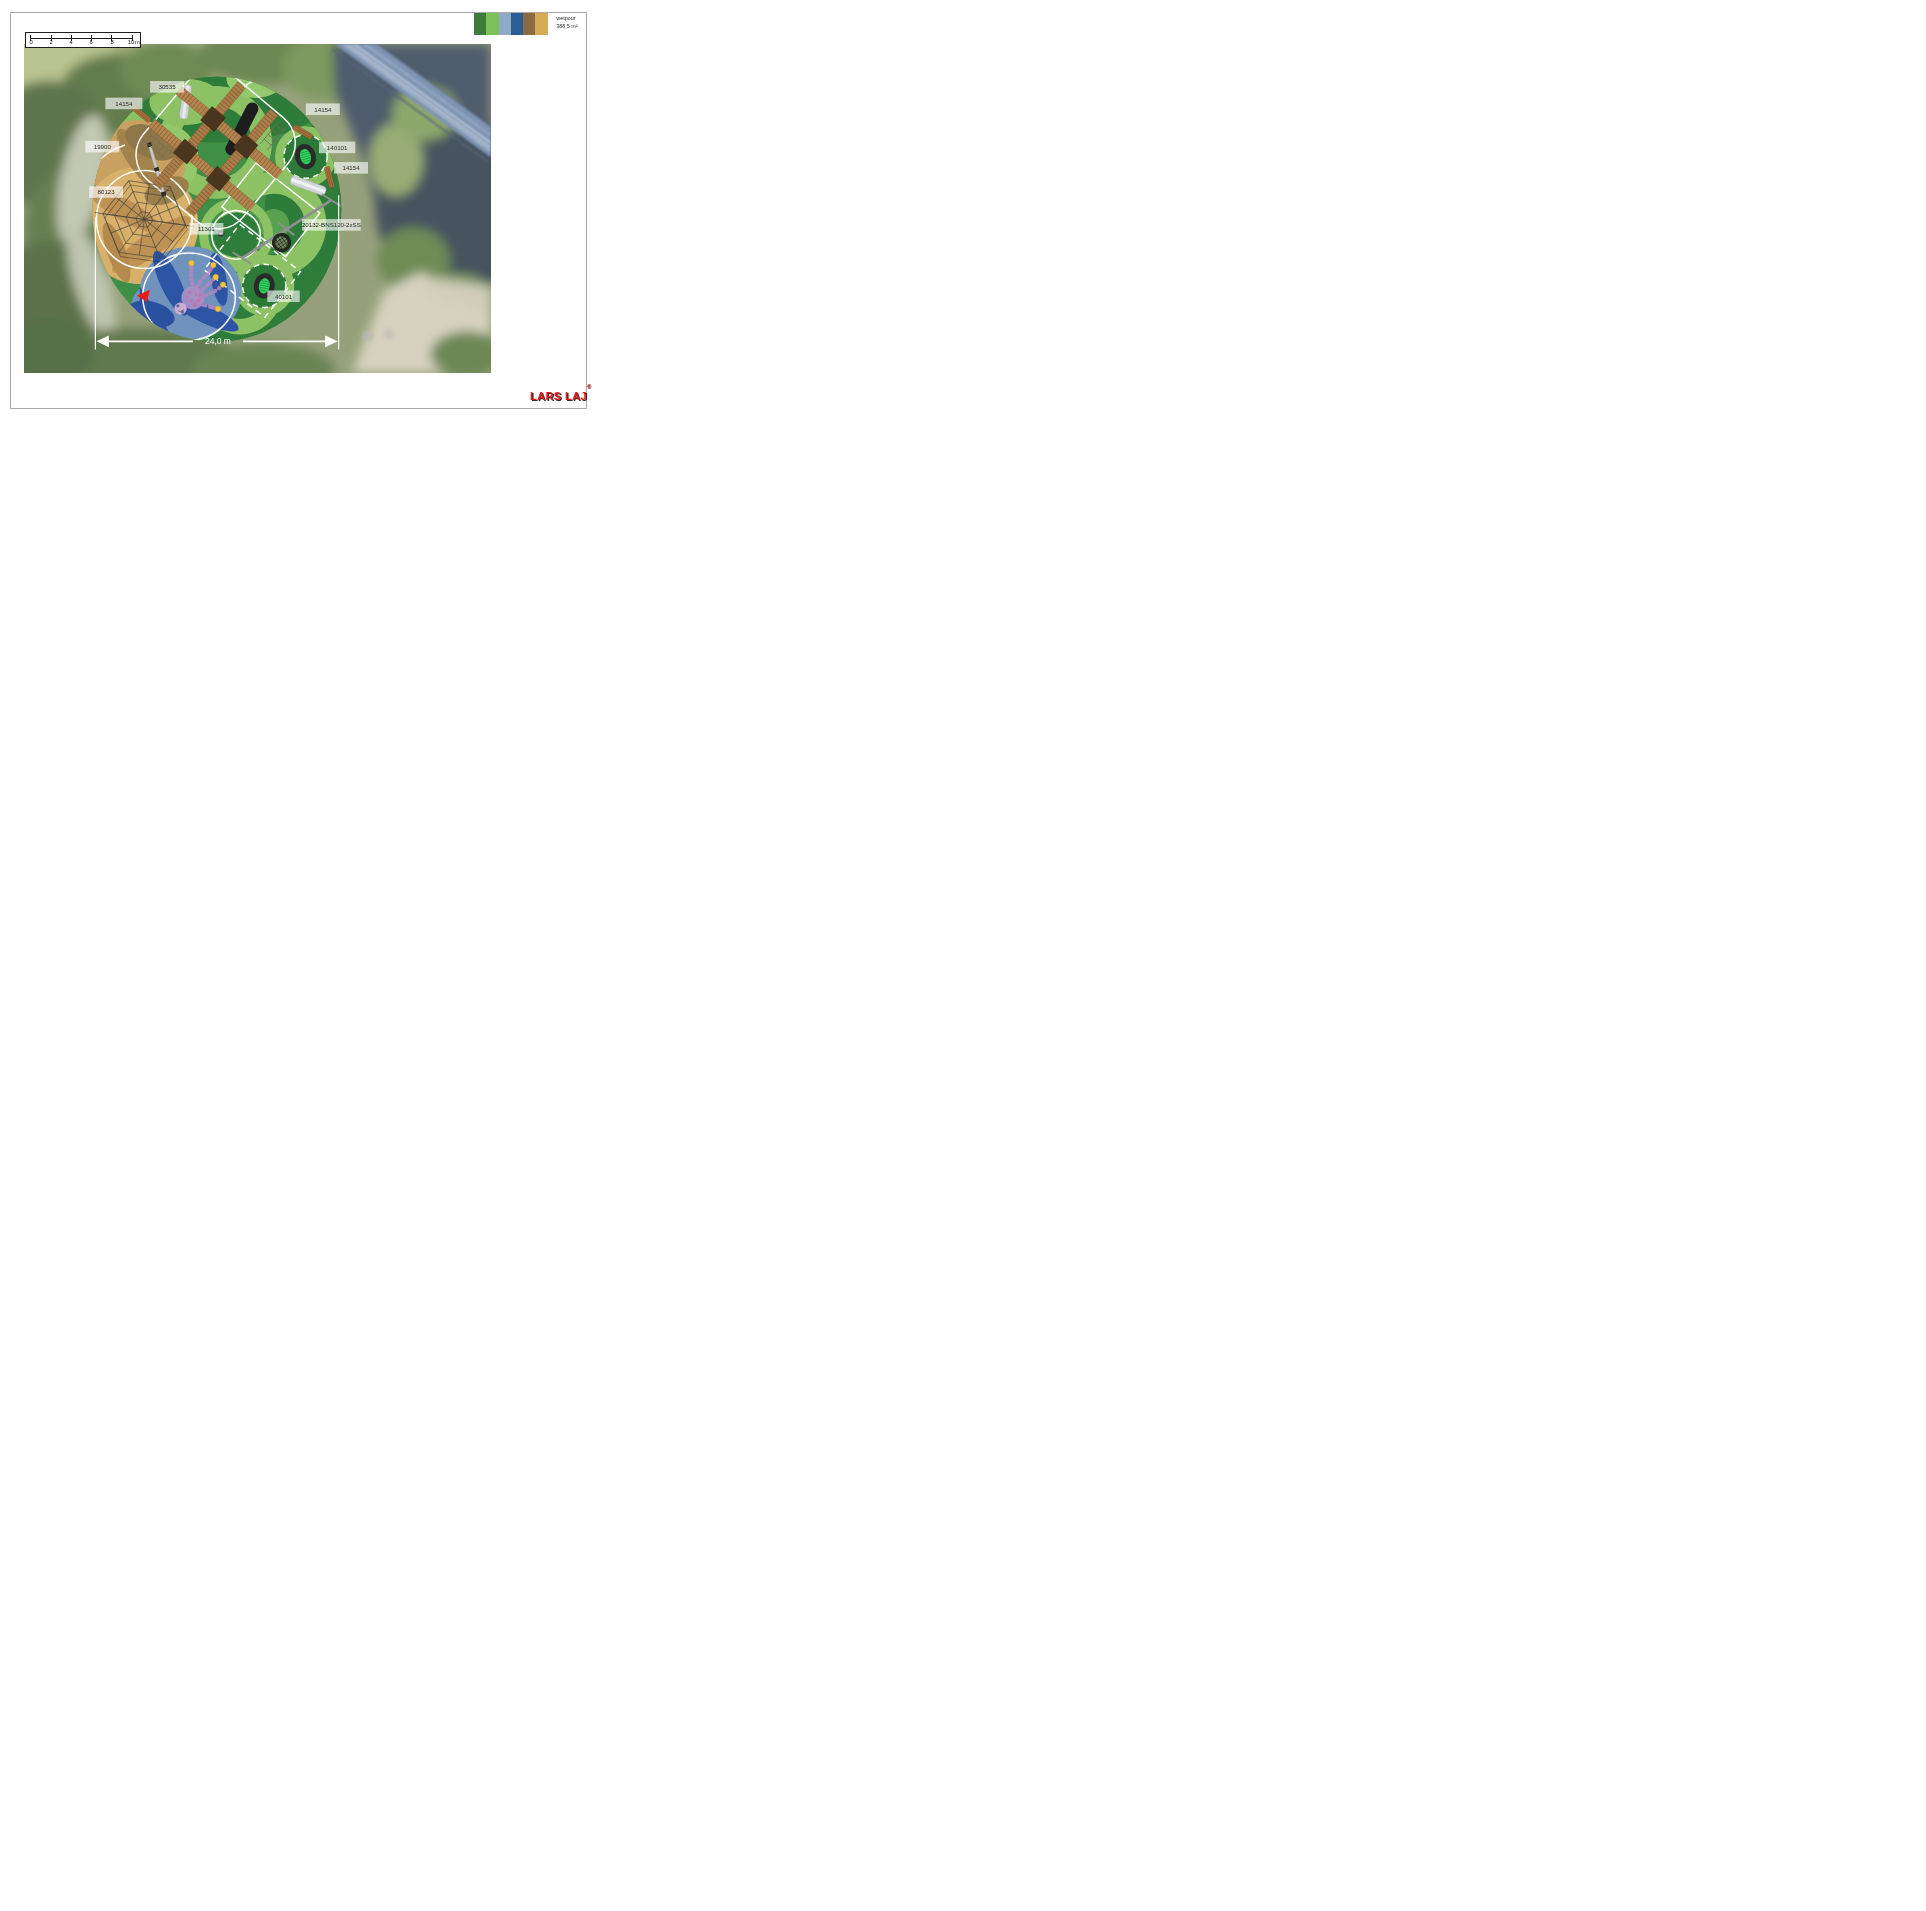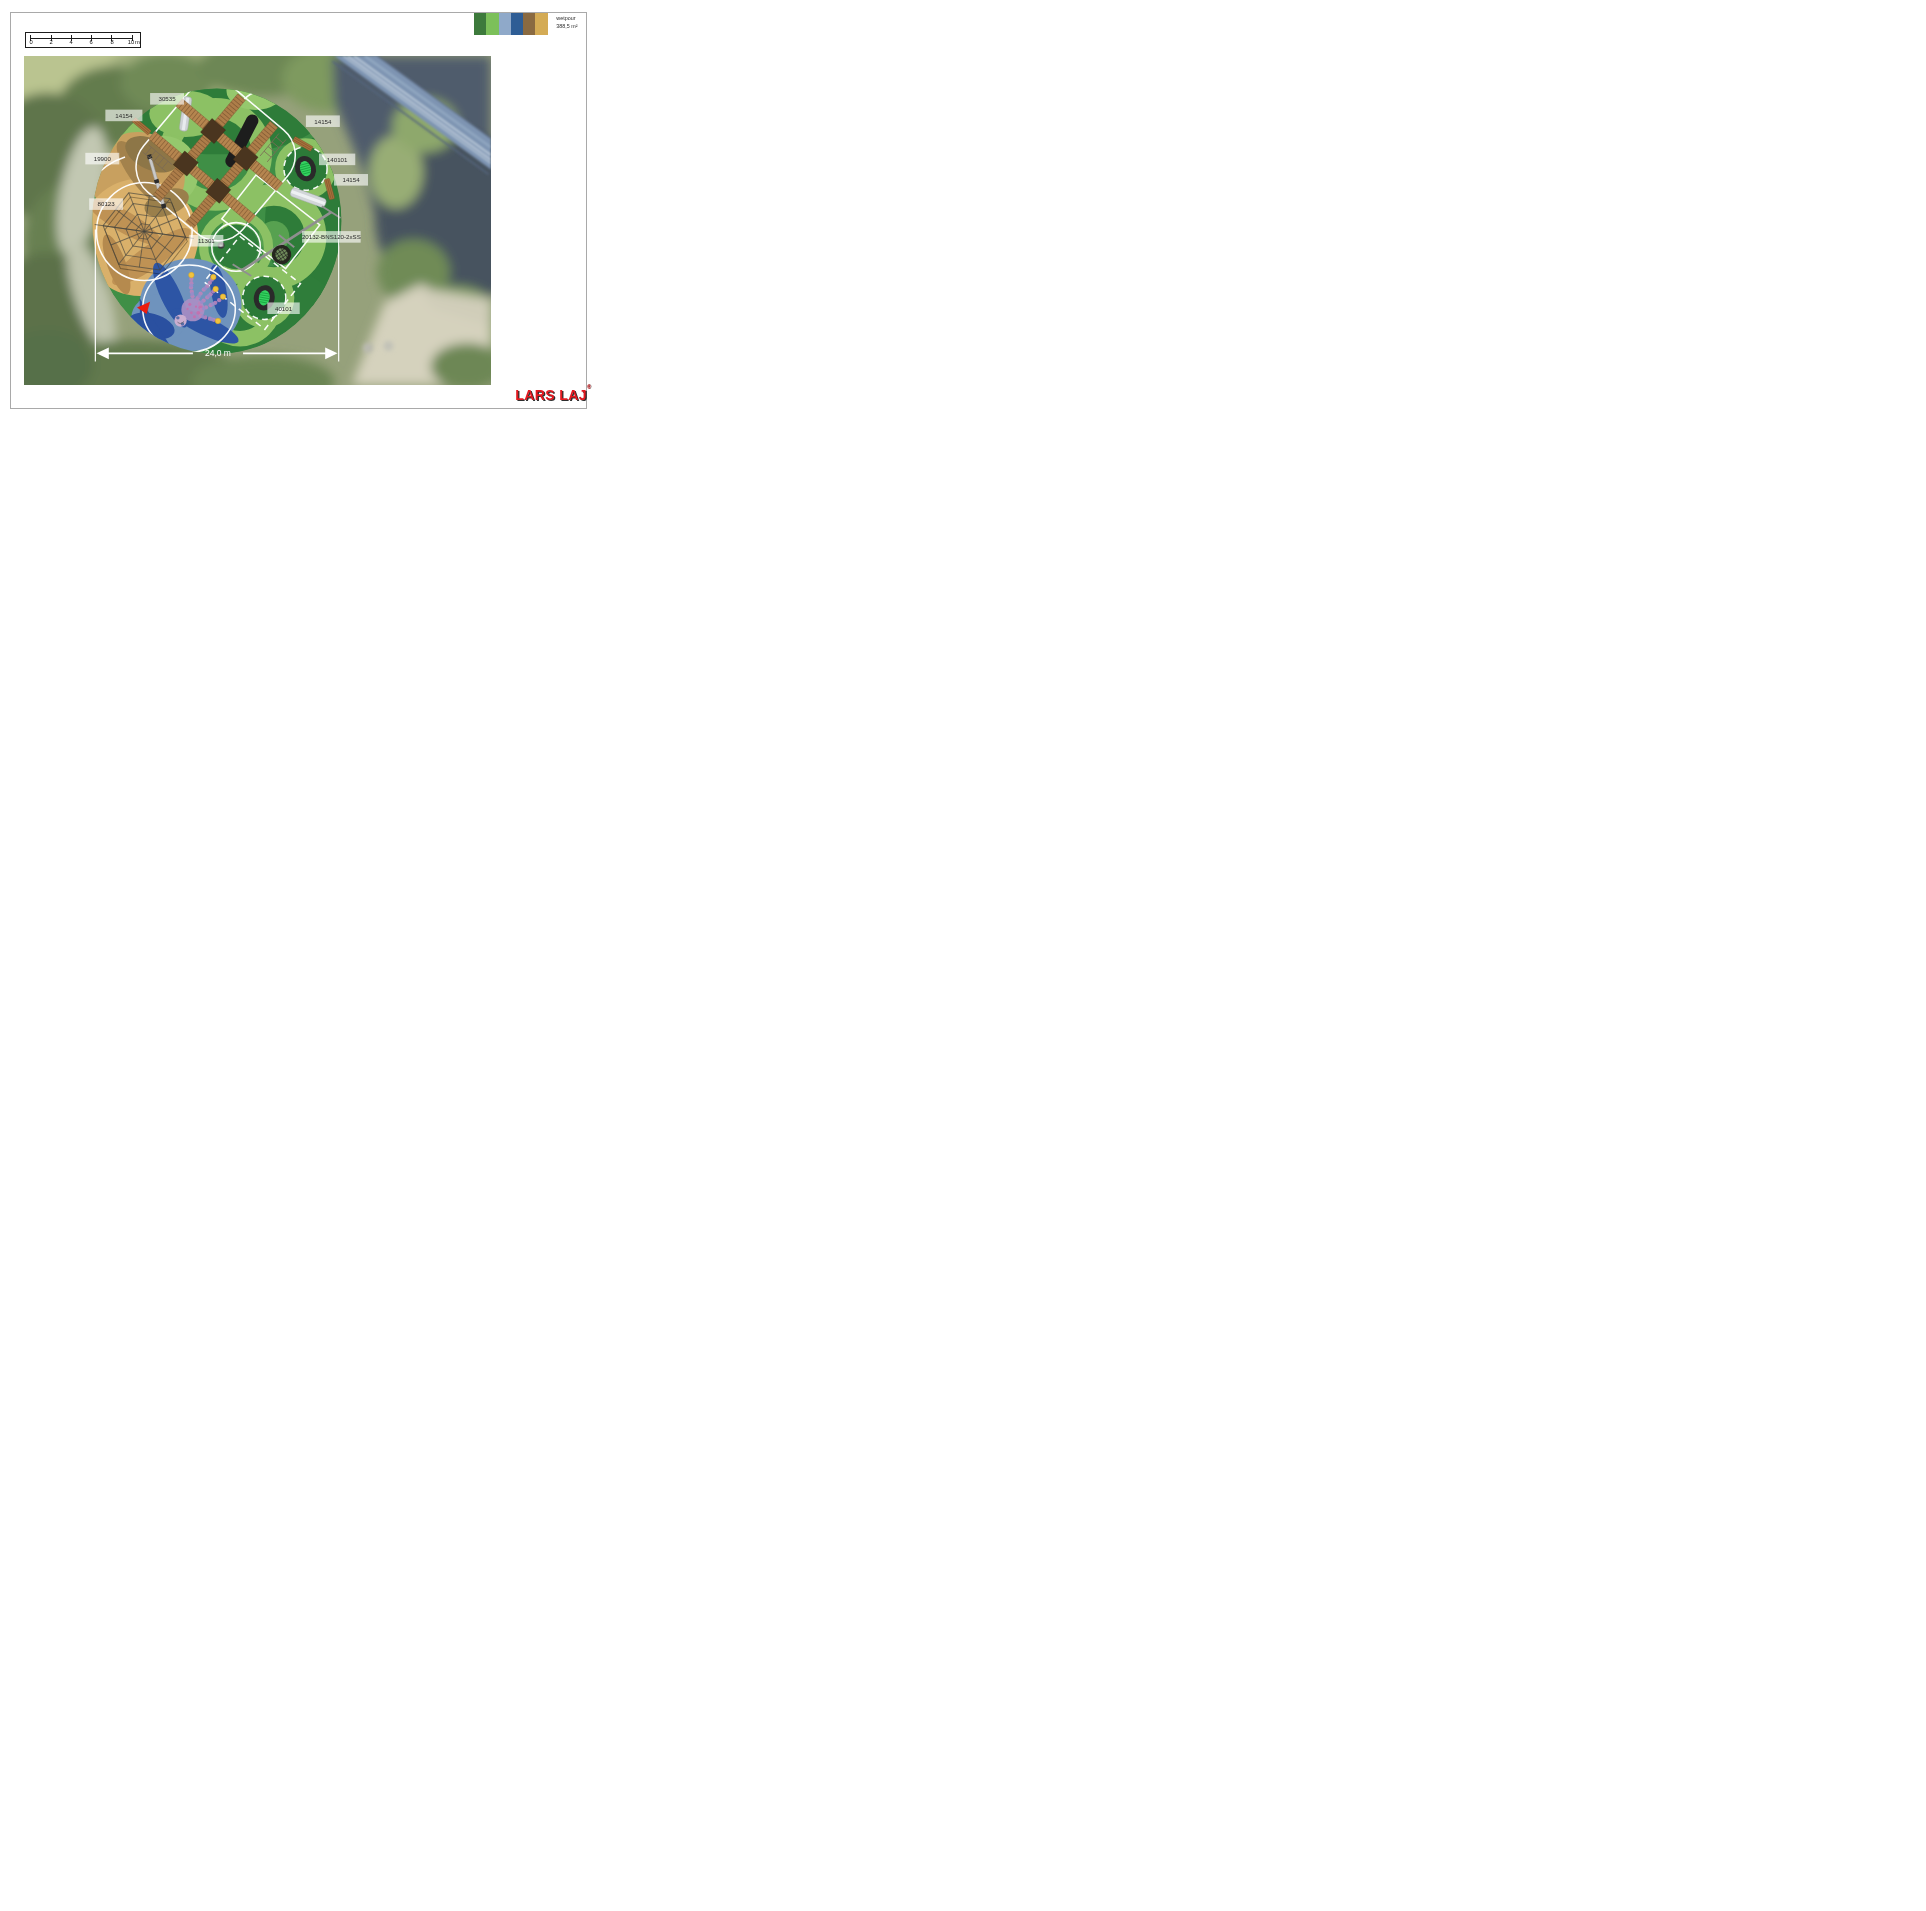--- a/index.html
+++ b/index.html
@@ -15,27 +15,27 @@
   .sb-num  { position:absolute; top:6.2px; font-size:5.8px; color:#111; transform:translateX(-50%); }
   .sb-unit { position:absolute; top:6.2px; left:109px; font-size:5.8px; color:#111; }
 
   
   .legend { position:absolute; left:474px; top:12.7px; display:flex; z-index:5; }
   .swatches { display:flex; }
   .swatch { width:12.3px; height:22px; }
   .legend-text { margin-left:8.5px; font-size:5.4px; color:#2f2f2f; line-height:1.4; padding-top:2.7px; white-space:nowrap; }
 
   
-  .photo { position:absolute; left:24px; top:56px; width:467px; height:329px;
+  .photo { position:absolute; left:24px; top:44px; width:467px; height:329px;
            overflow:hidden; background:#96a17b; }
 
   
   .logo { position:absolute; left:504px; top:384px; width:87px; text-align:right;
           color:#e5191f; z-index:5; }
-  .logo-text { font-size:14px; font-weight:900; letter-spacing:0.4px;
+  .logo-text { font-size:11px; font-weight:900; letter-spacing:0.4px;
                text-shadow:1.2px 1.2px 0 #2e2e2e; }
   .logo-reg { font-size:5.4px; font-weight:900; vertical-align:10.8px; text-shadow:0.4px 0.4px 0 #2e2e2e; }
 
   .lbl rect { fill:#ffffff; opacity:0.62; }
   .lbl text { font-family:"Liberation Sans",sans-serif; font-size:16px; fill:#2b2b2b; }
   .dimtext { font-family:"Liberation Sans",sans-serif; font-size:22px; fill:#ffffff; }
 </style>
 </head>
 <body>
 

